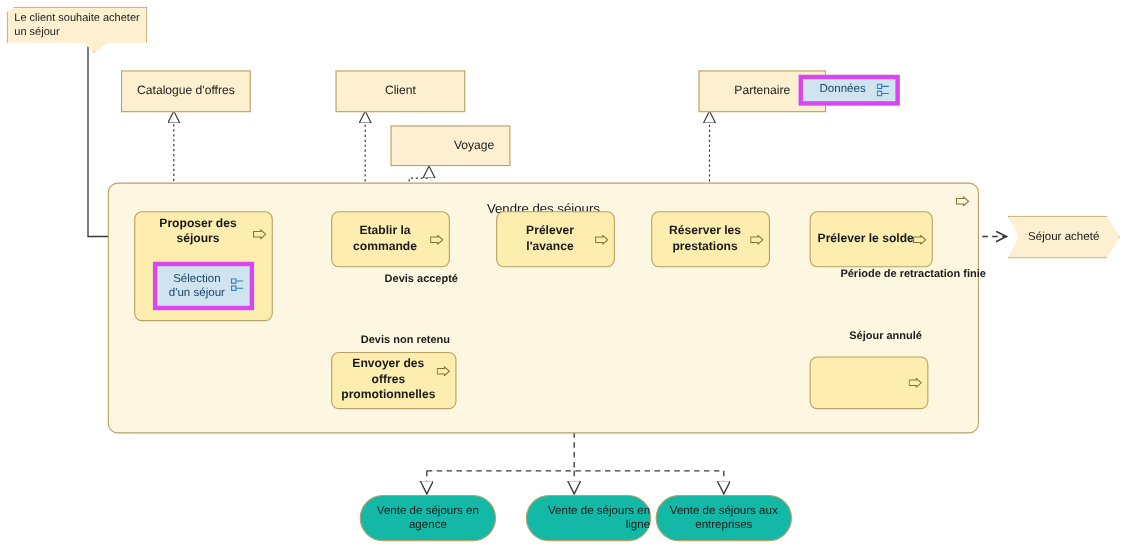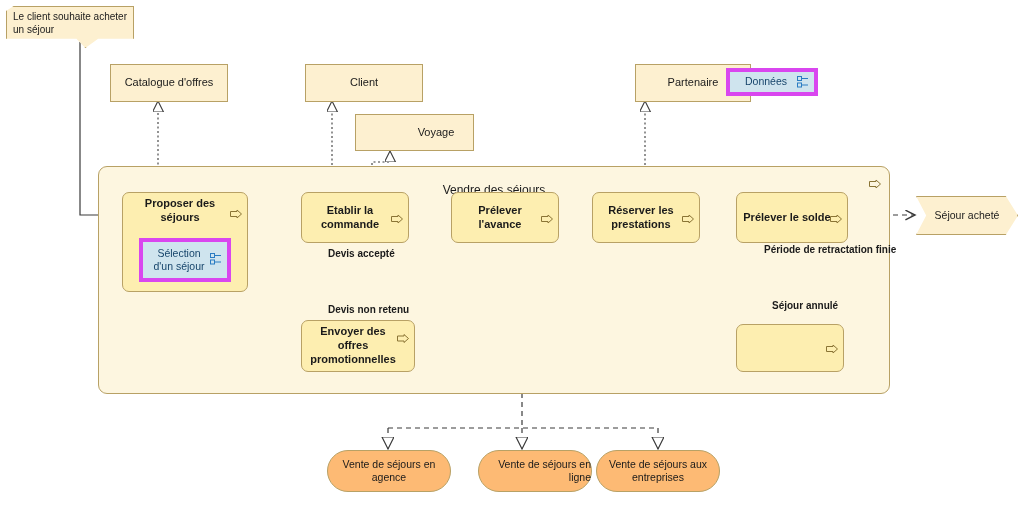--- a/index.html
+++ b/index.html
@@ -68,21 +68,21 @@
     color: #17456b;
     font-size: 10.5px;
   }
   .data-label {
     padding: 0 16px 0 4px;
     width: 100%;
     box-sizing: border-box;
   }
   
   .stadium {
-    background: #fdba74;
+    background: #14b8a6;
     border: 1px solid #b8a165;
     border-radius: 22px;
     font-size: 10.5px;
   }
   
   .chevron {
     background: #fdf0d0;
     border: 1px solid #b8a165;
     font-size: 10.5px;
     clip-path: polygon(0 0, 88% 0, 100% 50%, 88% 100%, 0 100%, 10% 50%);
@@ -196,21 +196,21 @@
   </div>
 
   <div class="node obj-box" style="left:110px; top:64px; width:118px; height:38px;">
     <span>Catalogue d'offres</span>
   </div>
 
   <div class="node obj-box" style="left:305px; top:64px; width:118px; height:38px;">
     <span>Client</span>
   </div>
 
-  <div class="node obj-box" style="left:355px; top:114px; width:119px; height:37px;padding-left:43px;">
+  <div class="node obj-box" style="left:355px; top:114px; width:109px; height:37px;padding-left:43px;">
     <span>Voyage</span>
   </div>
 
   <div class="node obj-box" style="left:588px; top:64px; width:116px; height:38px;margin-left:47px;">
     <span>Partenaire</span>
   </div>
 
   <div class="node data-box" style="left:726px; top:68px; width:92px; height:28px;">
     <span class="data-label">Données</span>
     <span class="icon-data">
@@ -315,21 +315,21 @@
   </div>
 
   <div class="node stadium" style="left:478px; top:450px; width:114px; height:42px;text-align:right;">
     <span>Vente de séjours en ligne</span>
   </div>
 
   <div class="node stadium" style="left:596px; top:450px; width:124px; height:42px;">
     <span>Vente de séjours aux entreprises</span>
   </div>
 
-  <div class="edge-label" style="left:328px; top:248px; width:110px; text-align:left;">Devis accepté</div>
+  <div class="edge-label" style="left:328px; top:248px; width:110px; text-align:center;">Devis accepté</div>
 
   <div class="edge-label" style="left:328px; top:304px; width:120px; text-align:left;">Devis non retenu</div>
 
   <div class="edge-label" style="left:764px; top:244px; width:136px; text-align:left;">Période de retractation finie</div>
 
   <div class="edge-label" style="left:772px; top:300px; width:120px; text-align:left;">Séjour annulé</div>
 
 </div>
 
 </body></html>

